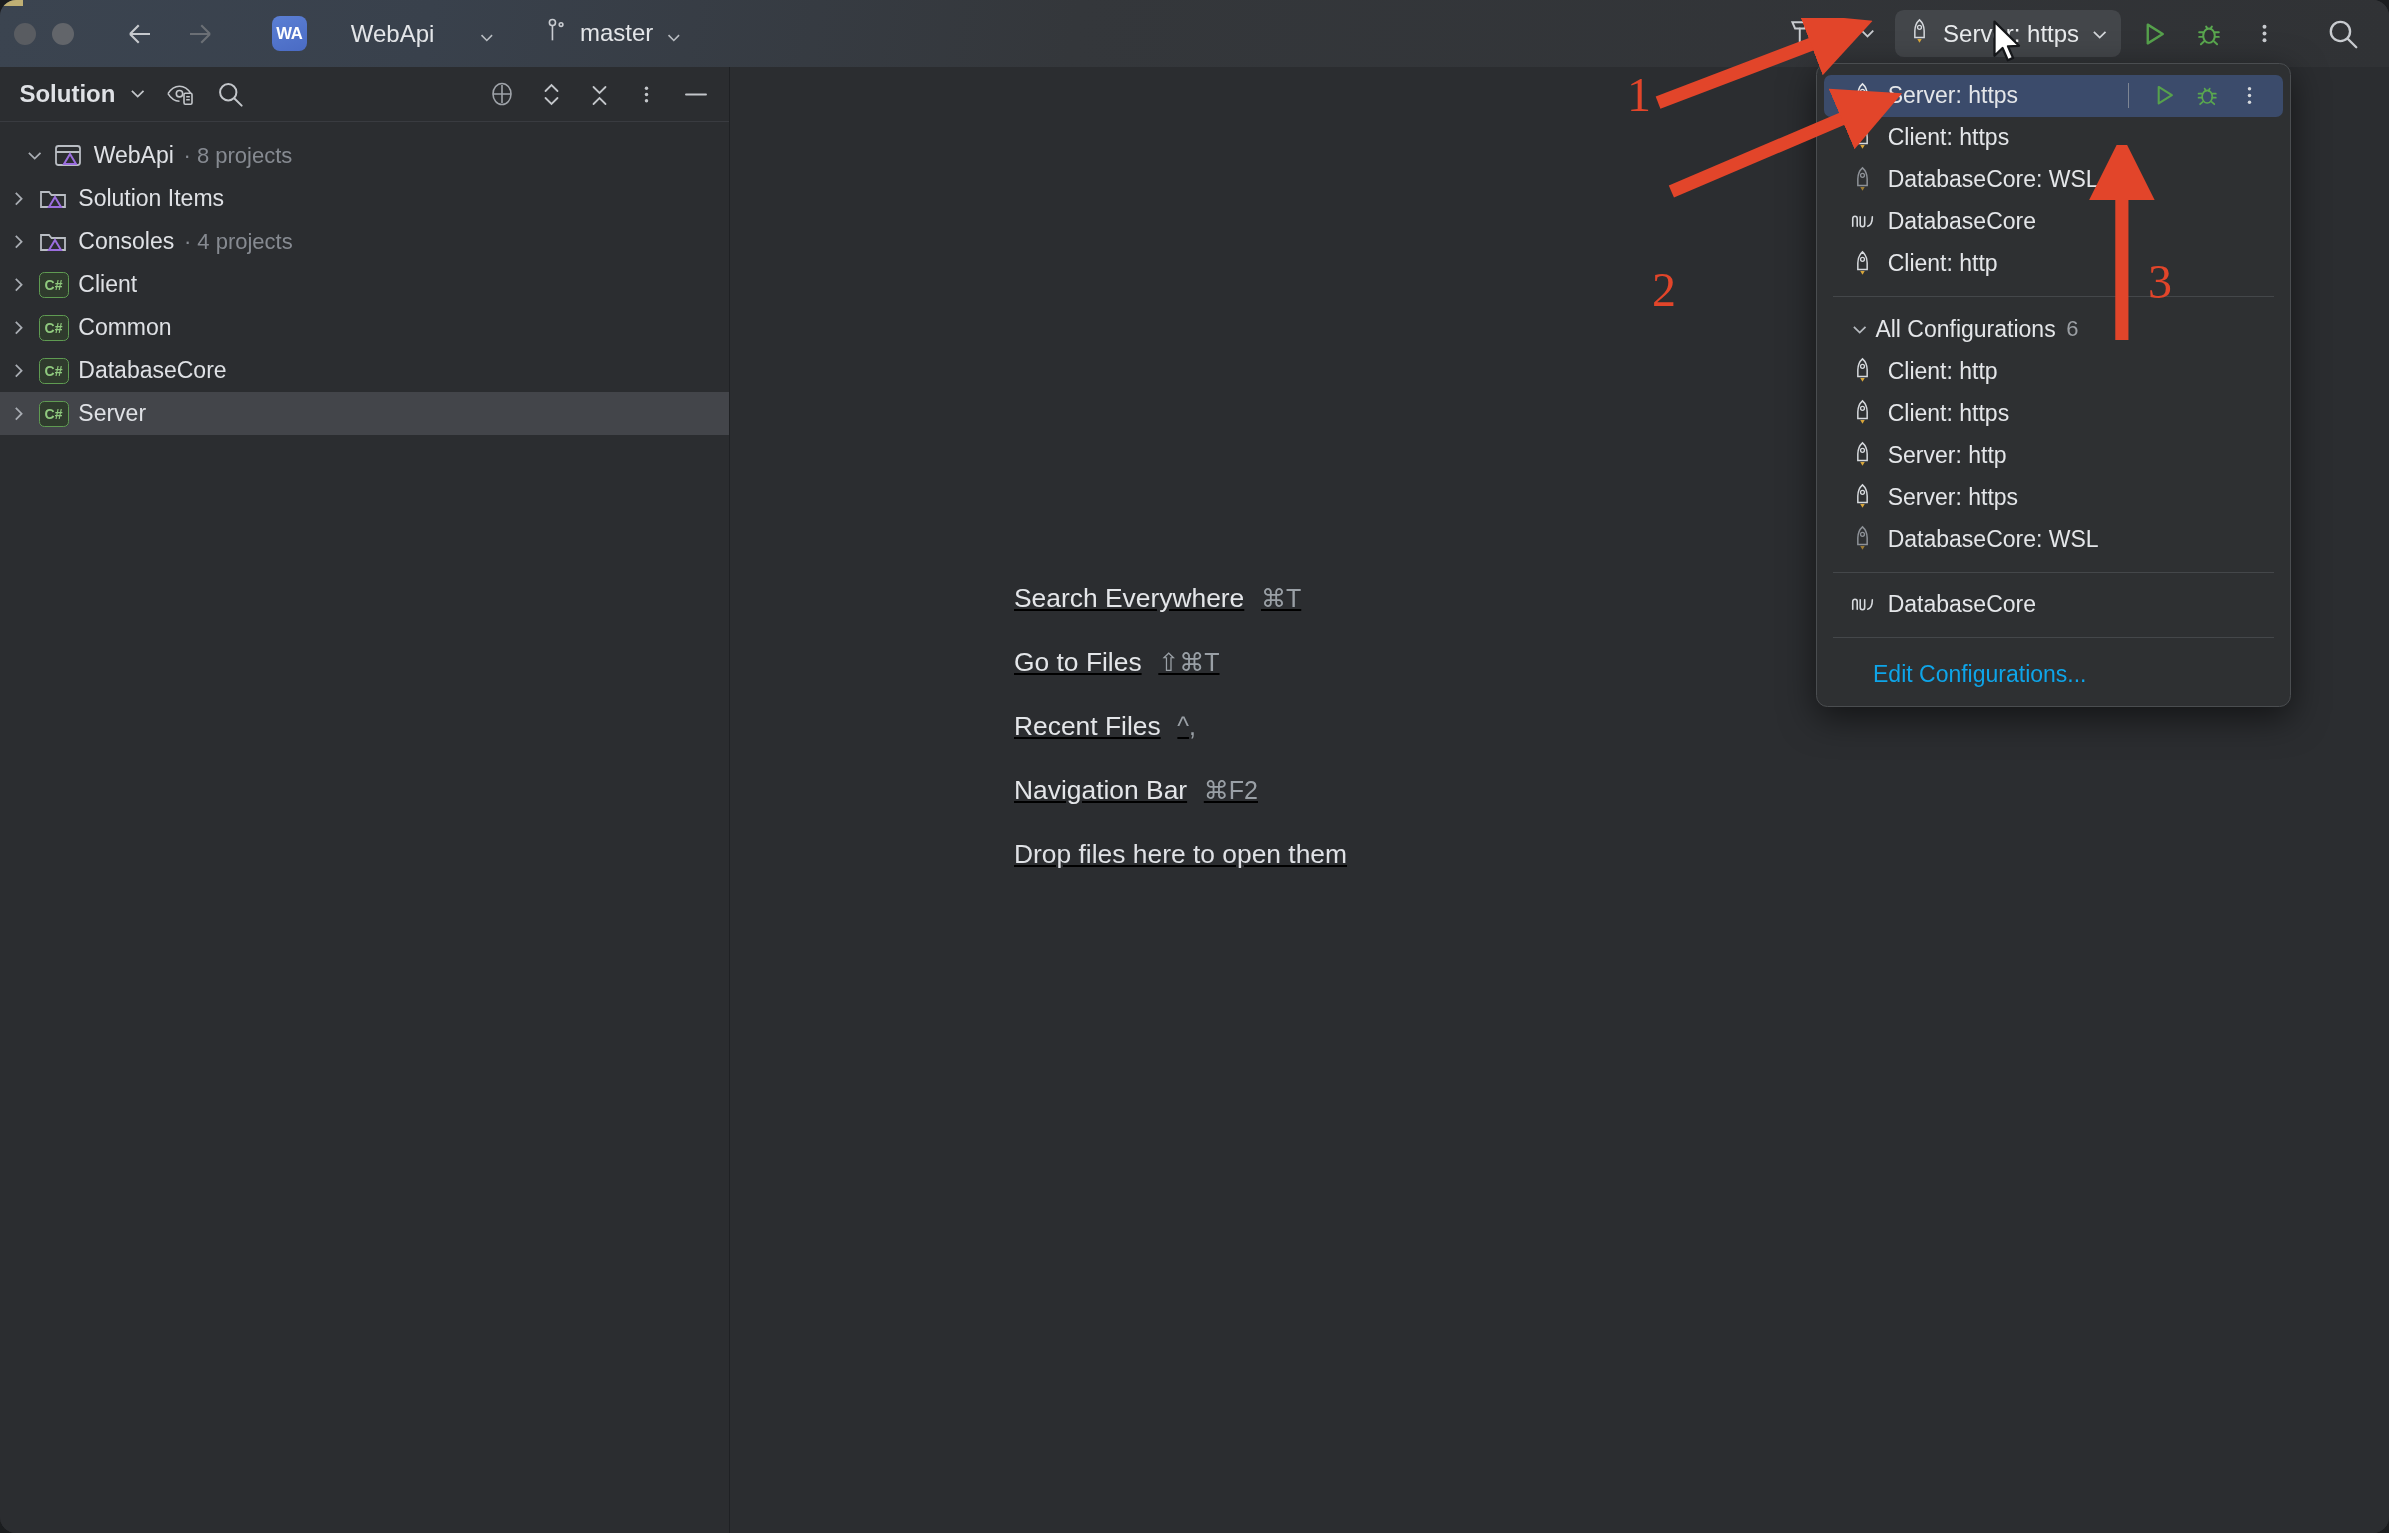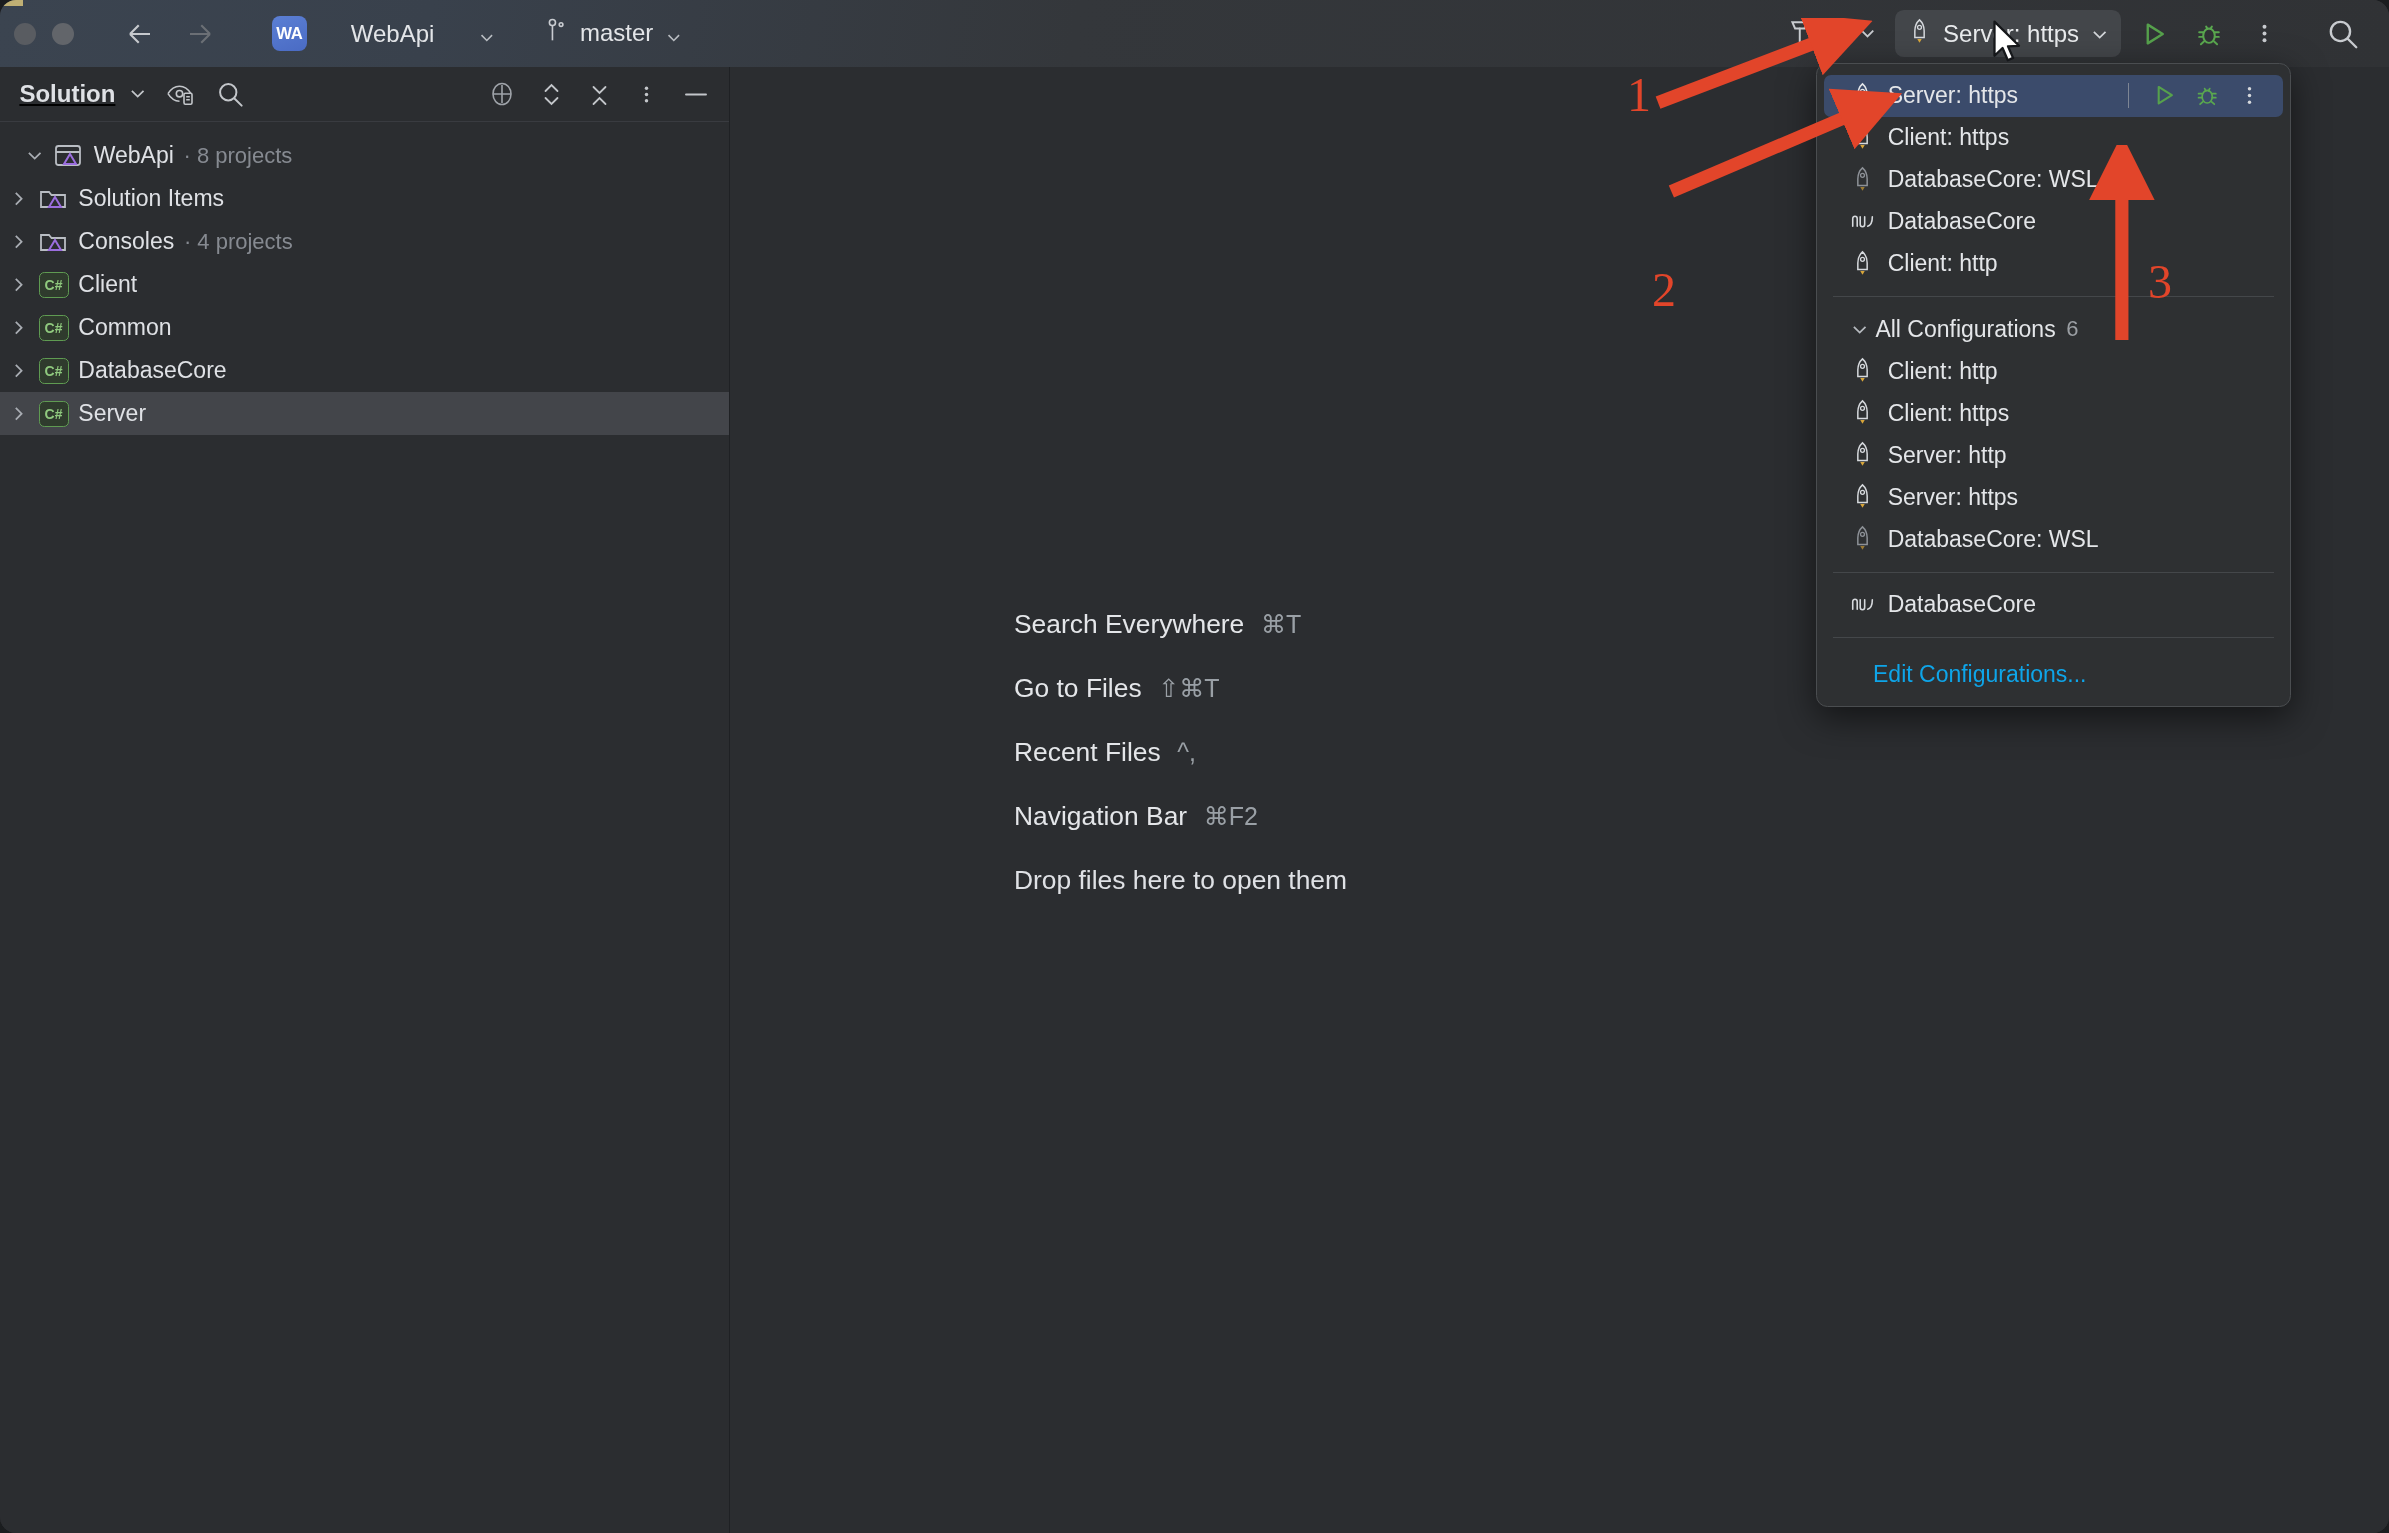--- a/index.html
+++ b/index.html
@@ -68,21 +68,20 @@
   .dbg-green { color: #5aa84f; }
 
   
   .sidebar {
     position: absolute; top: 67px; left: 0; width: 730px; bottom: 0;
     background: #2b2d30; border-right: 0.9px solid #1f2124;
   }
   .sb-header {
     height: 55px; display: flex; align-items: center; padding: 0 17.6px 0 19.4px;
     border-bottom: 0.9px solid #393b40;
-    text-decoration: underline;
   }
   .sb-title { color: #dfe1e5; font-size: 24px; font-weight: bold; }
   .sb-head-icons-left { display: flex; align-items: center; gap: 19.4px; margin-left: 12.3px; }
   .sb-head-icons-right { margin-left: auto; display: flex; align-items: center; gap: 23px; }
   .sb-ico { color: #c3c6ca; display: flex; align-items: center; justify-content: center; }
 
   .tree { padding-top: 12.3px; }
   .row {
     display: flex; align-items: center; height: 43px;
     padding-left: 19.4px; color: #dfe1e5; font-size: 23px; white-space: nowrap;
@@ -98,21 +97,21 @@
     width: 30px; height: 26.4px; border: 1.8px solid #5f9b52; border-radius: 5.3px;
     background: #2f3b2d; color: #8fc97e; font-size: 14px;
     display: flex; align-items: center; justify-content: center; font-weight: bold;
   }
 
   
   .editor {
     position: absolute; top: 67px; left: 731px; right: 0; bottom: 0;
     background: #2b2d30;
   }
-  .hints { position: absolute; left: 283px; top: 542px; }
+  .hints { position: absolute; left: 283px; top: 516px; text-decoration: underline; }
   .hint { display: flex; align-items: baseline; margin-bottom: 27px; height: 37px; }
   .hint-label { color: #e4e6e9; font-size: 26.4px; }
   .hint-key { color: #9aa0a6; font-size: 25px; margin-left: 16.7px; }
   .hint-drop { color: #dfe1e5; font-size: 26.4px; margin-top: 8.8px; }
 
   
   .popup {
     position: absolute; left: 1816px; top: 63px; width: 475px;
     background: #2e3032; border: 0.9px solid #4a4d50; border-radius: 11.4px;
     padding: 10.6px 0 8.8px 0; box-shadow: 0 10.6px 35px rgba(0,0,0,.55);

